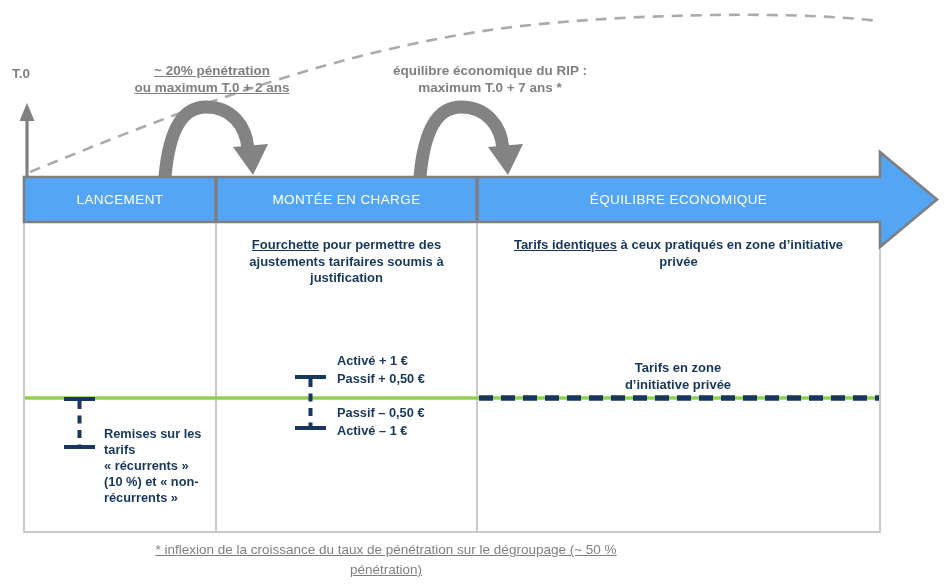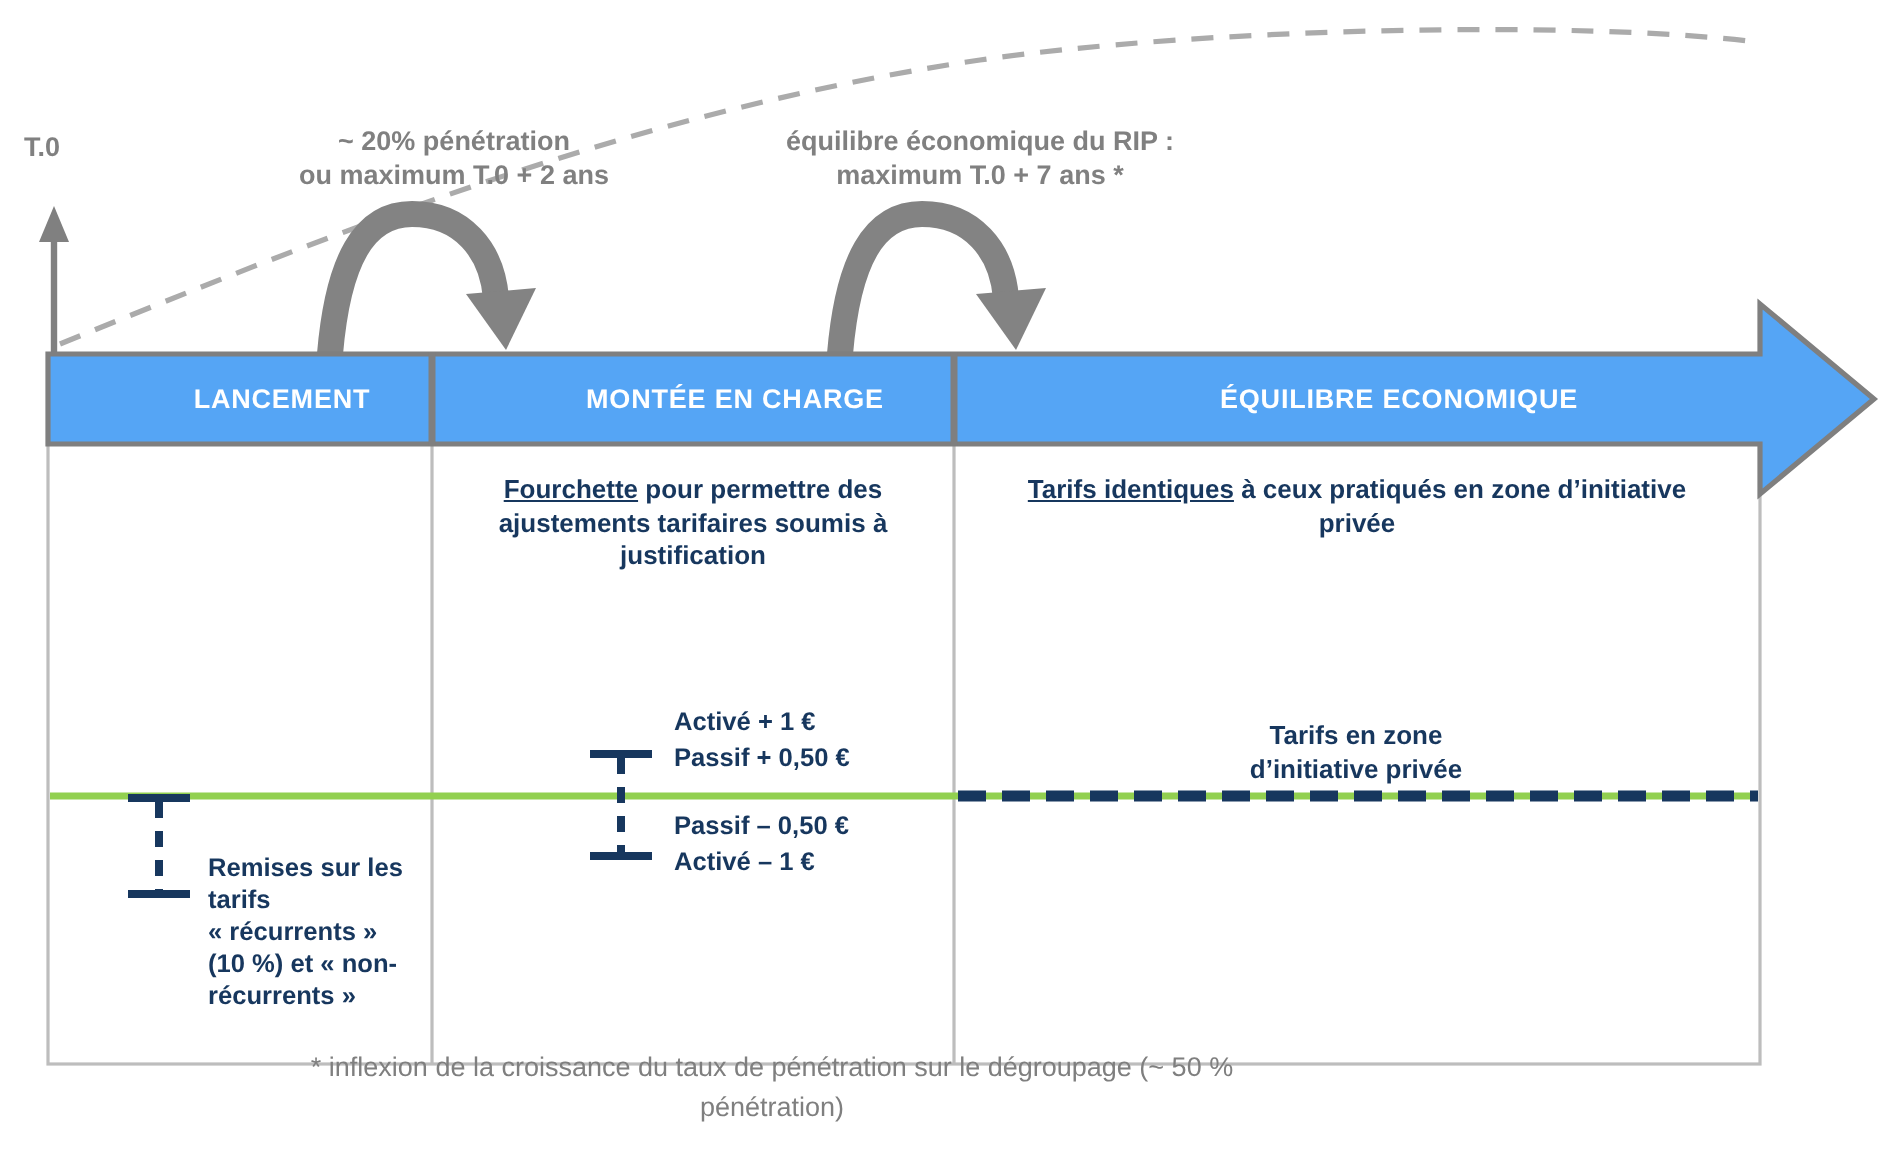--- a/index.html
+++ b/index.html
@@ -3,21 +3,21 @@
 <meta charset="utf-8">
 <style>
   html,body{margin:0;padding:0;background:#ffffff;}
   body{font-family:"Liberation Sans", sans-serif;}
   .stage{position:relative;width:946px;height:588px;background:#ffffff;overflow:hidden;}
   .stage svg{position:absolute;left:0;top:0;}
   .txt{position:absolute;white-space:pre-line;}
   .gray-label{color:#808080;font-weight:bold;font-size:13.5px;line-height:17px;text-align:center;}
   .t0{color:#808080;font-weight:bold;font-size:13.5px;}
   .phase-label{position:absolute;top:177px;height:45px;display:flex;align-items:center;justify-content:center;
-    color:#ffffff;font-weight:bold;font-size:13.5px;letter-spacing:0.4px;margin-left:21px;}
+    color:#ffffff;font-weight:normal;font-size:13.5px;letter-spacing:0.4px;}
   .navy{color:#17375E;font-weight:bold;}
   .col-title{font-size:13px;line-height:16.5px;text-align:center;}
   .col-title .u{text-decoration:underline;}
   .price{font-size:12.8px;line-height:17.5px;text-align:left;}
   .note{font-size:12.8px;line-height:16px;text-align:left;}
   .zone{font-size:13px;line-height:17px;text-align:center;}
   .footnote{color:#7F7F7F;font-size:13.5px;line-height:20px;text-align:center;}
 </style>
 </head>
 <body>
@@ -55,21 +55,21 @@
 
     <g>
       <line x1="295" y1="377" x2="326" y2="377" stroke="#17375E" stroke-width="4"></line>
       <line x1="310.5" y1="379" x2="310.5" y2="426" stroke="#17375E" stroke-width="4" stroke-dasharray="8 6.5"></line>
       <line x1="295" y1="428" x2="326" y2="428" stroke="#17375E" stroke-width="4"></line>
     </g>
   </svg>
 
   <div class="txt t0" style="left:12px;top:66px;">T.0</div>
 
-  <div class="txt gray-label" style="left:117px;top:62px;width:220px;">~ 20% pénétration
+  <div class="txt gray-label" style="left:102px;top:62px;width:220px;text-decoration:underline;">~ 20% pénétration
 ou maximum T.0 + 2 ans</div>
   <div class="txt gray-label" style="left:345px;top:62px;width:290px;">équilibre économique du RIP :
 maximum T.0 + 7 ans *</div>
 
   <div class="phase-label" style="left:24px;width:192px;">LANCEMENT</div>
   <div class="phase-label" style="left:216px;width:261px;">MONTÉE EN CHARGE</div>
   <div class="phase-label" style="left:477px;width:403px;">ÉQUILIBRE ECONOMIQUE</div>
 
 
   <div class="txt navy col-title" style="left:221px;top:237px;width:251px;"><span class="u">Fourchette</span><span> pour permettre des
@@ -86,16 +86,16 @@
 
   <div class="txt navy zone" style="left:558px;top:349px;width:240px;margin-top:10px;">Tarifs en zone
 d’initiative privée</div>
 
   <div class="txt navy note" style="left:104px;top:426px;">Remises sur les
 tarifs
 « récurrents »
 (10 %) et « non-
 récurrents »</div>
 
-  <div class="txt footnote" style="left:0px;top:524px;width:772px;">* inflexion de la croissance du taux de pénétration sur le dégroupage (~ 50 %
+  <div class="txt footnote" style="left:0px;top:540px;width:772px;text-decoration:underline;">* inflexion de la croissance du taux de pénétration sur le dégroupage (~ 50 %
 pénétration)</div>
 
 </div>
 
 </body></html>

